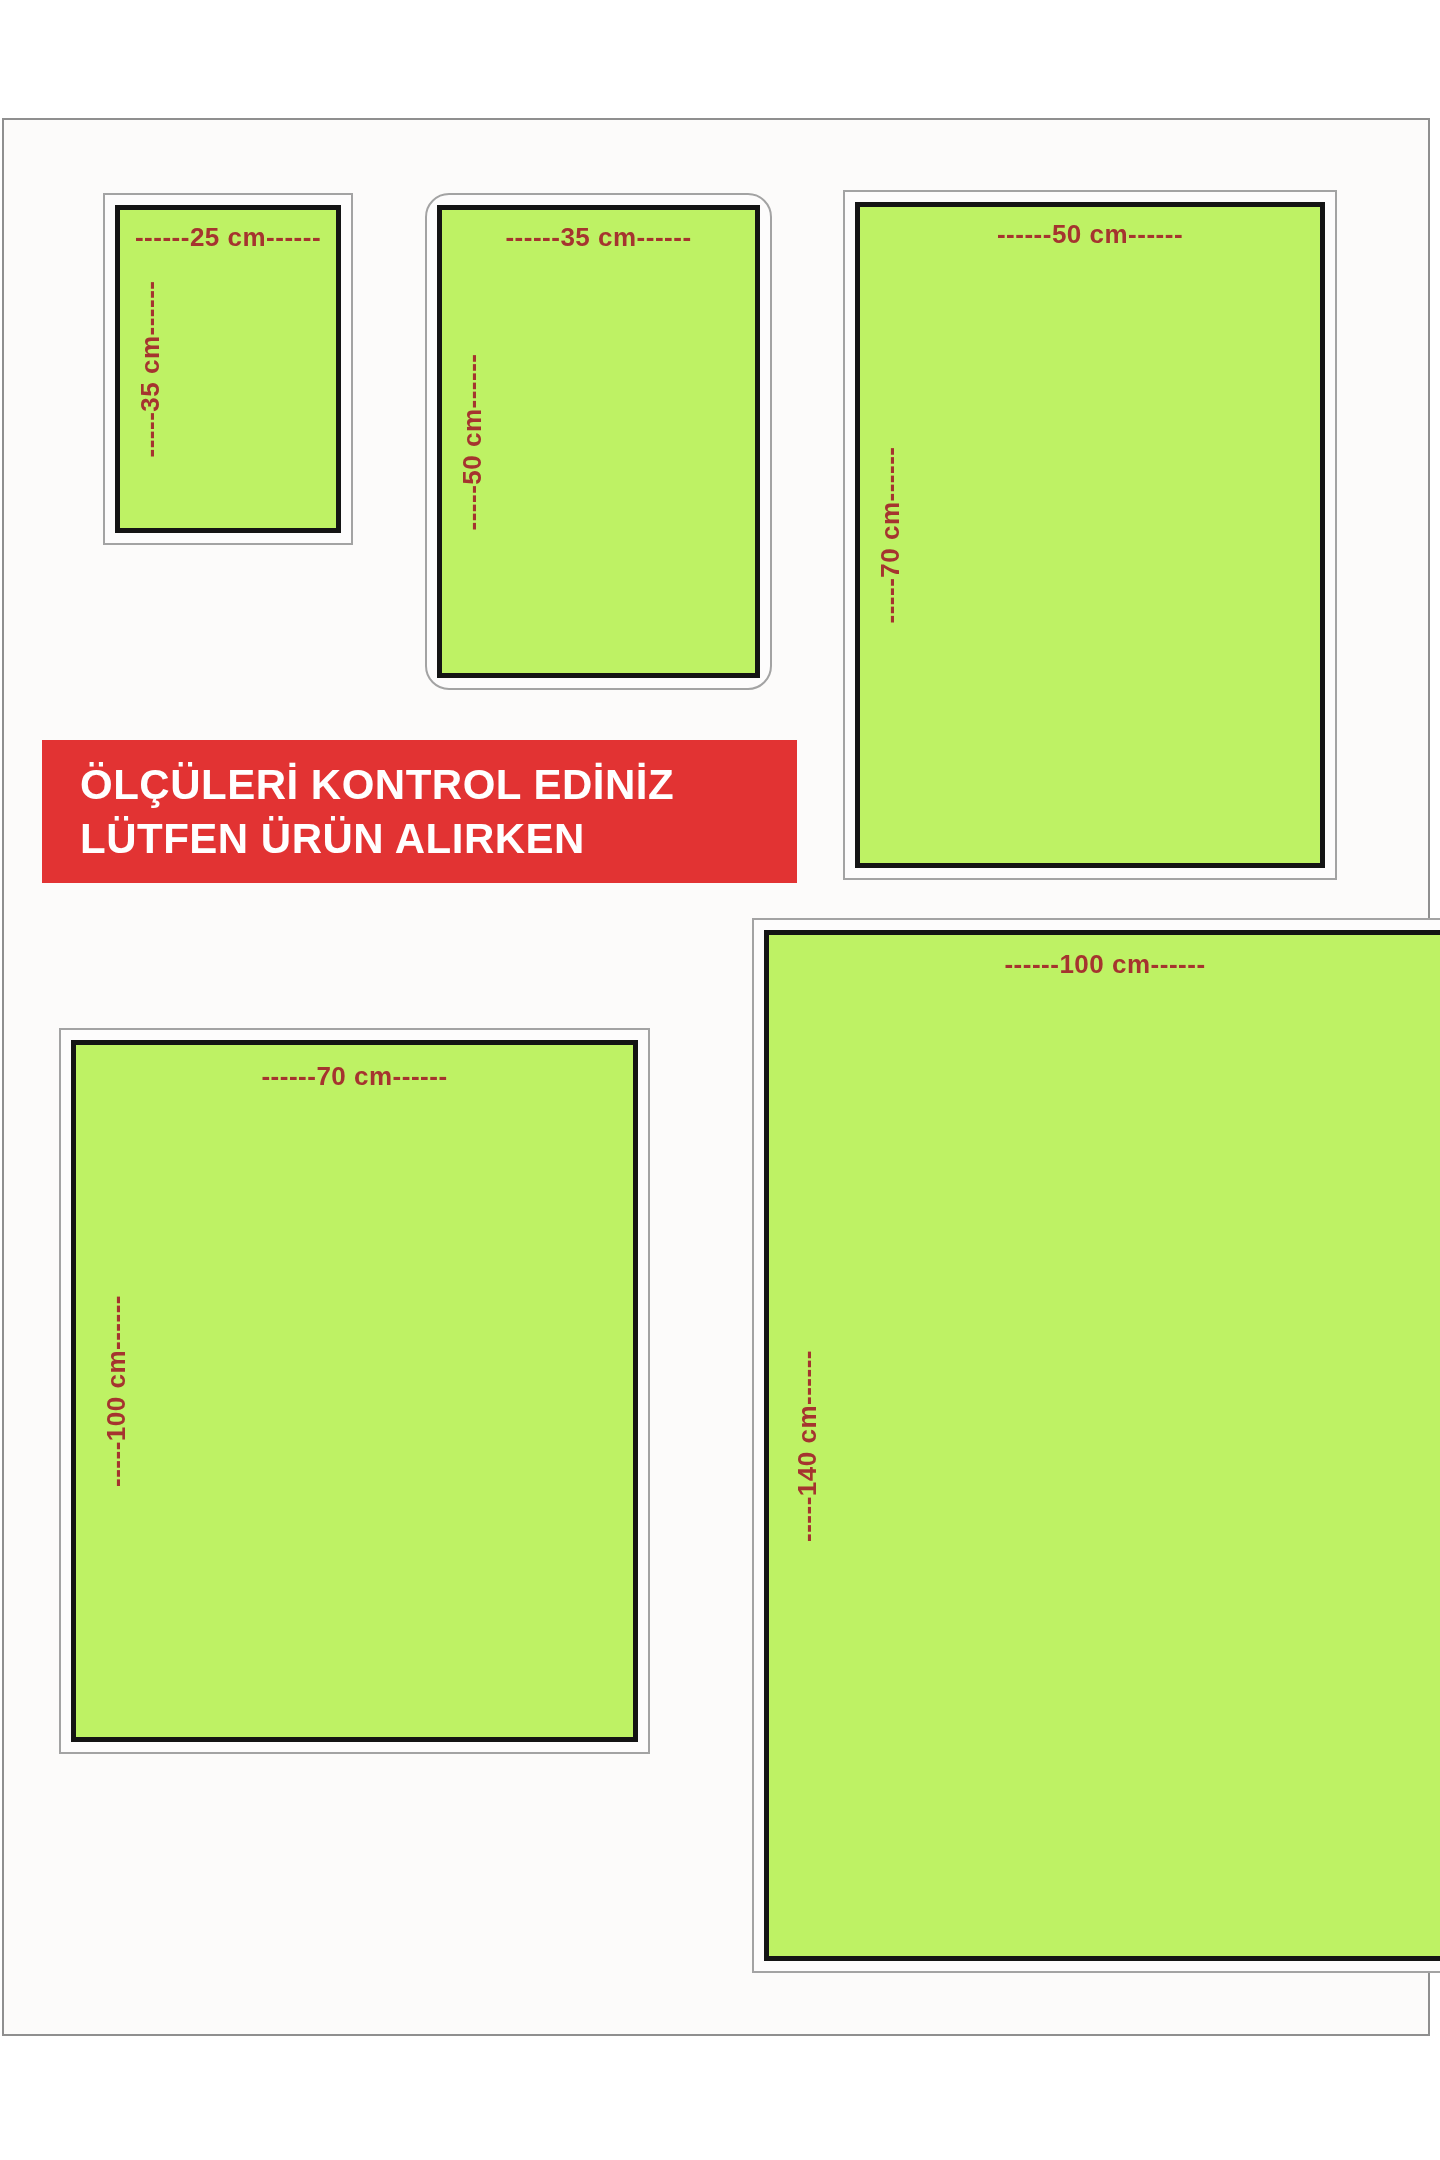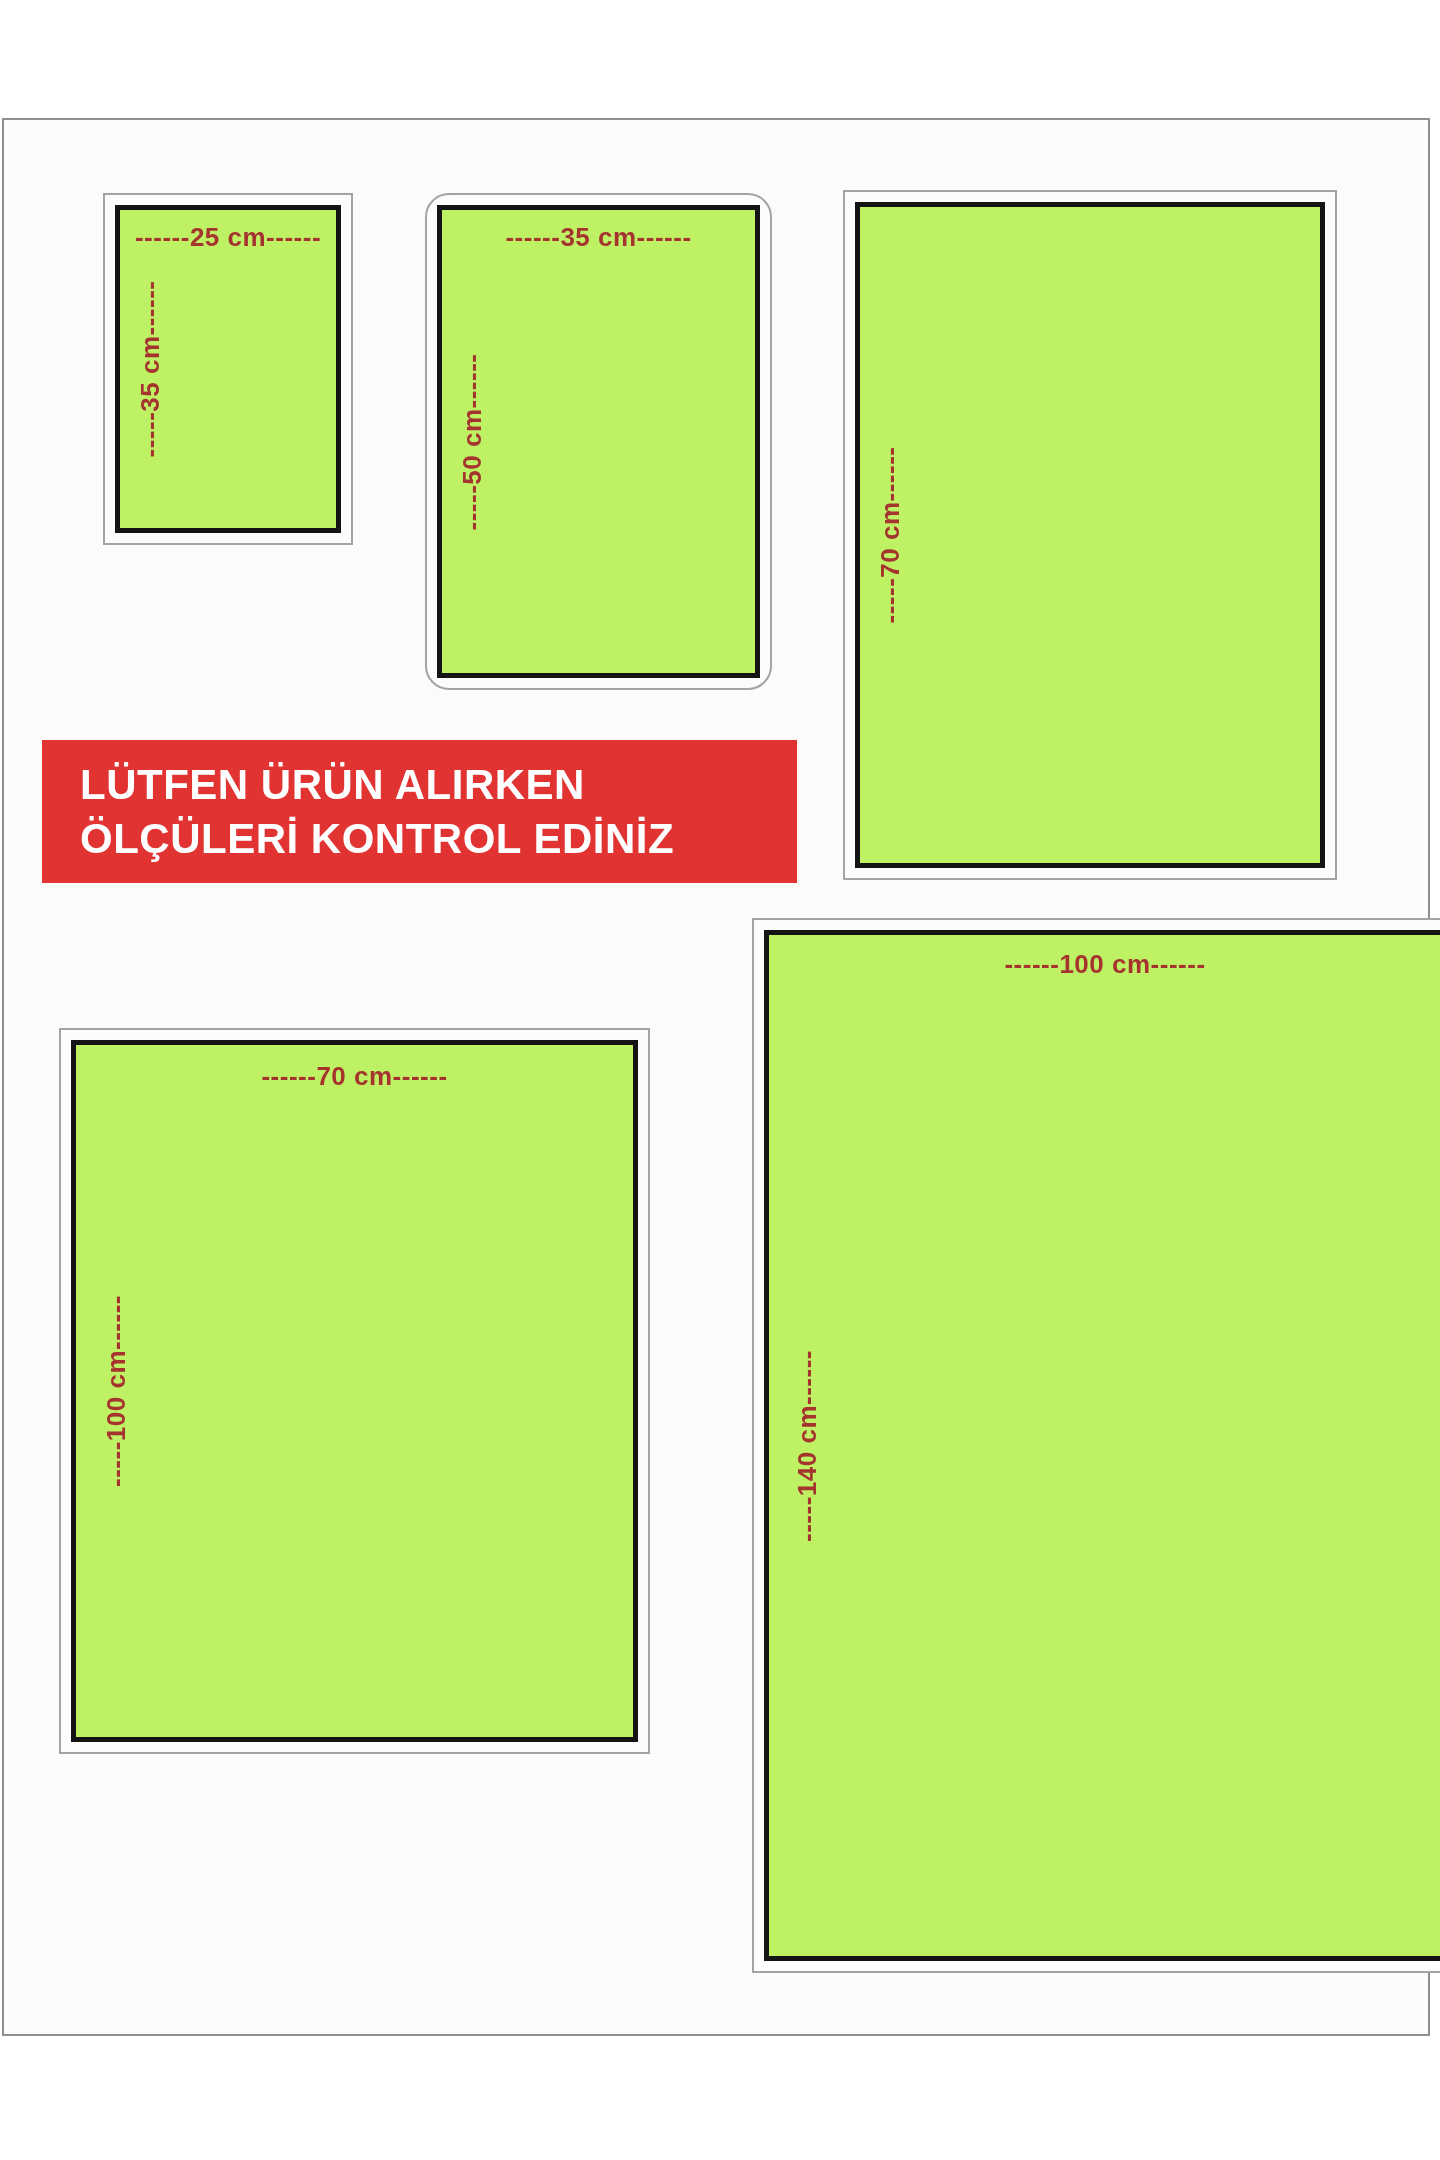--- a/index.html
+++ b/index.html
@@ -106,27 +106,28 @@
 
 <div class="size-box" id="box-35x50">
   <div class="inner">
     <div class="label-h">------35 cm------</div>
     <div class="label-v">-----50 cm------</div>
   </div>
 </div>
 
 <div class="size-box" id="box-50x70">
   <div class="inner">
+    <div class="label-h">------50 cm------</div>
     <div class="label-v">-----70 cm------</div>
   </div>
 </div>
 
 <div class="banner">
+  <div>ÖLÇÜLERİ KONTROL EDİNİZ</div>
   <div>LÜTFEN ÜRÜN ALIRKEN</div>
-  <div>ÖLÇÜLERİ KONTROL EDİNİZ</div>
 </div>
 
 <div class="size-box" id="box-70x100">
   <div class="inner">
     <div class="label-h">------70 cm------</div>
     <div class="label-v">-----100 cm------</div>
   </div>
 </div>
 
 <div class="size-box" id="box-100x140">

